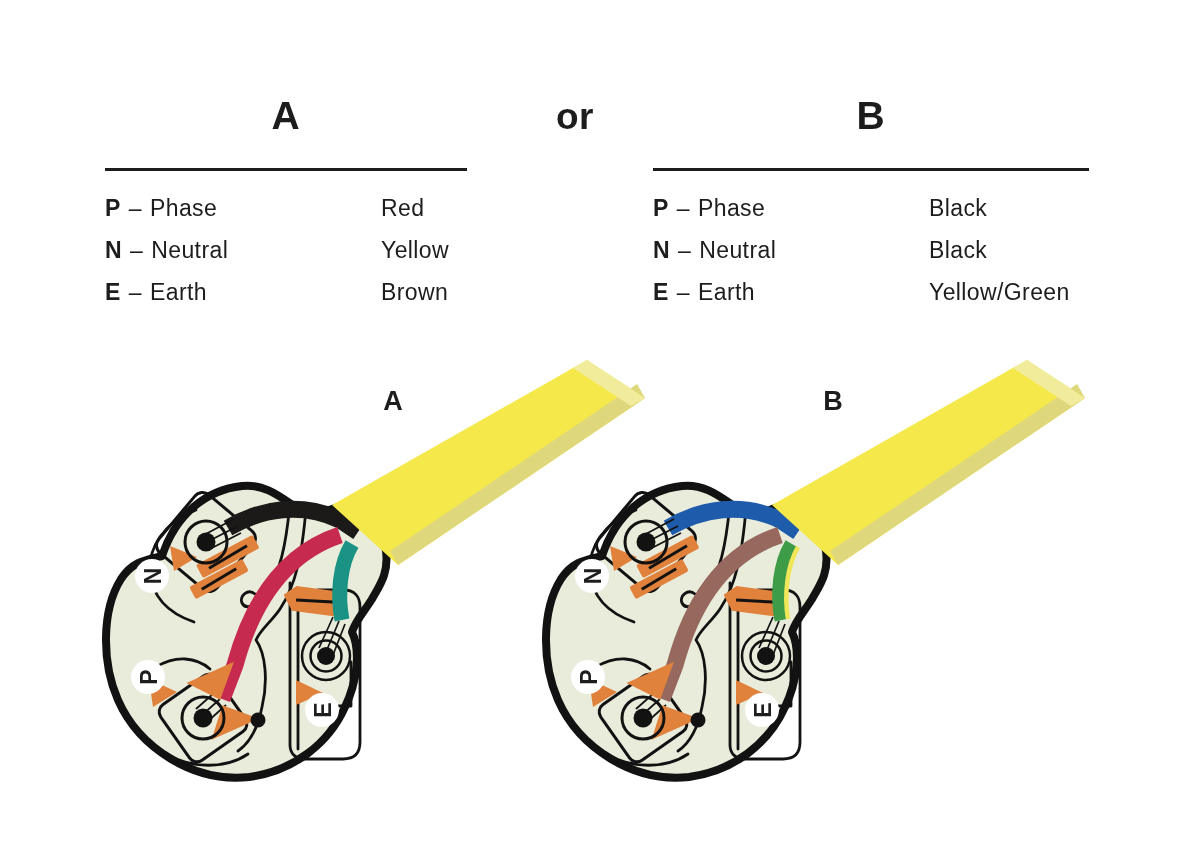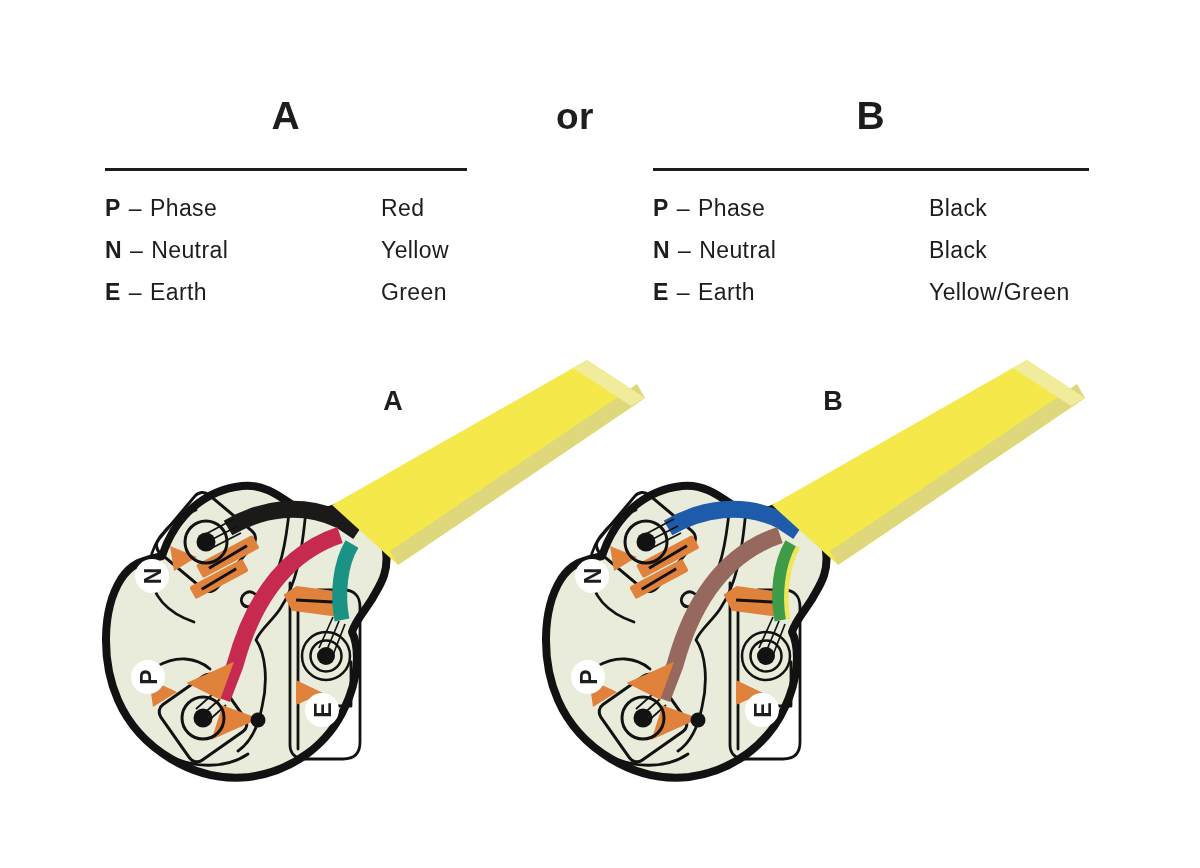--- a/index.html
+++ b/index.html
@@ -46,21 +46,21 @@
       <div class="legend-row">
         <span class="legend-key">N</span>
         <span class="legend-dash">–</span>
         <span class="legend-label">Neutral</span>
         <span class="legend-color">Yellow</span>
       </div>
       <div class="legend-row">
         <span class="legend-key">E</span>
         <span class="legend-dash">–</span>
         <span class="legend-label">Earth</span>
-        <span class="legend-color">Green</span>
+        <span class="legend-color">Brown</span>
       </div>
     </div>
   </div>
 
   <div class="conjunction">or</div>
 
   <div class="legend" id="legend-b">
     <div class="legend-title">B</div>
     <div class="legend-rule"></div>
     <div class="legend-rows">

